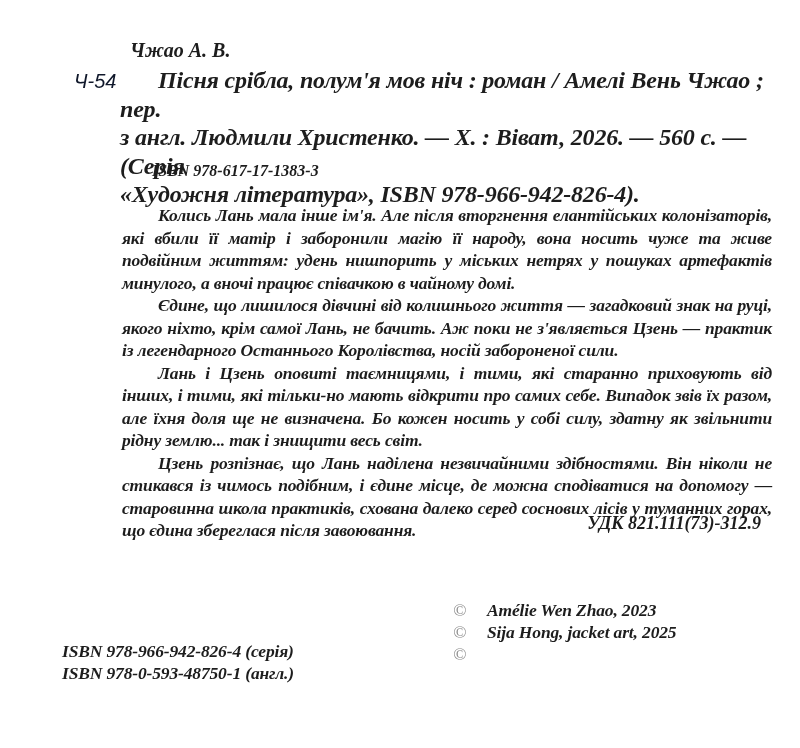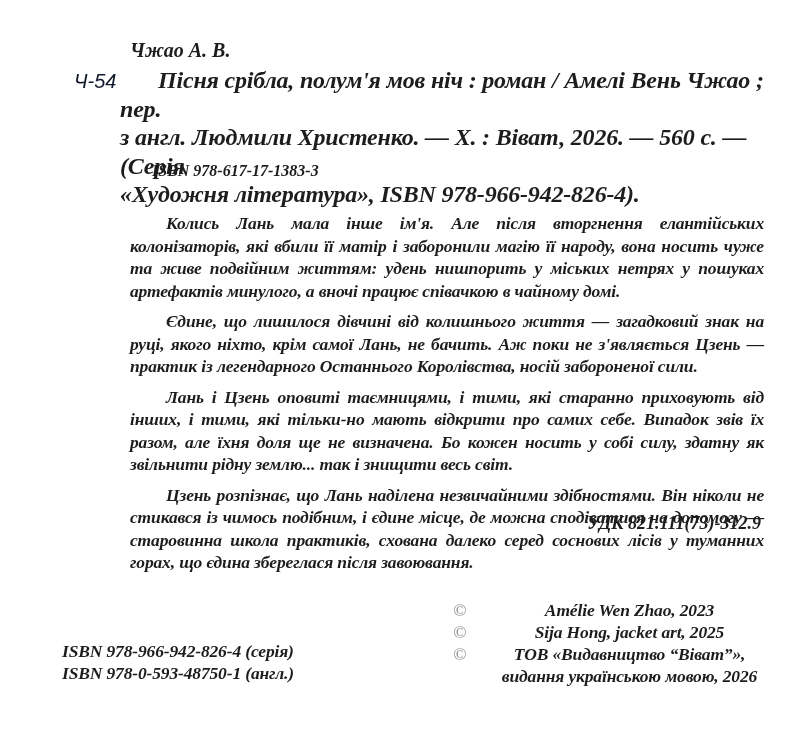--- a/index.html
+++ b/index.html
@@ -63,21 +63,21 @@
     position: absolute;
     left: 122px;
     top: 204px;
     width: 650px;
     font-size: 17.5px;
     line-height: 22.5px;
     text-align: justify;
     letter-spacing: -0.15px;
   }
   .annotation p {
-    margin: 8px;
+    margin: 0;
     text-indent: 36px;
   }
   
   .udk {
     position: absolute;
     right: 39px;
     top: 512px;
     font-size: 18px;
     line-height: 23px;
     white-space: nowrap;
@@ -107,21 +107,20 @@
     display: flex;
     align-items: flex-start;
   }
   .copyright-symbol {
     flex: 0 0 34px;
     color: #8a8a8a;
     font-weight: 400;
   }
   .copyright-text {
     width: 285px;
-    text-align: center;
   }
 </style>
 </head>
 <body>
 
 <div class="page">
 
   <div>
     <div class="bib-author">Чжао А. В.</div>
     <div class="bib-index-code">Ч-54</div>
@@ -149,17 +148,16 @@
     <div class="copyright-row">
       <span class="copyright-symbol">©</span>
       <span class="copyright-text">Amélie Wen Zhao, 2023</span>
     </div>
     <div class="copyright-row">
       <span class="copyright-symbol">©</span>
       <span class="copyright-text">Sija Hong, jacket art, 2025</span>
     </div>
     <div class="copyright-row">
       <span class="copyright-symbol">©</span>
-      <span class="copyright-text">ТОВ «Видавництво “Віват”», видання українською мовою, 2026</span>
     </div>
   </div>
 
 </div>
 
 </body></html>

